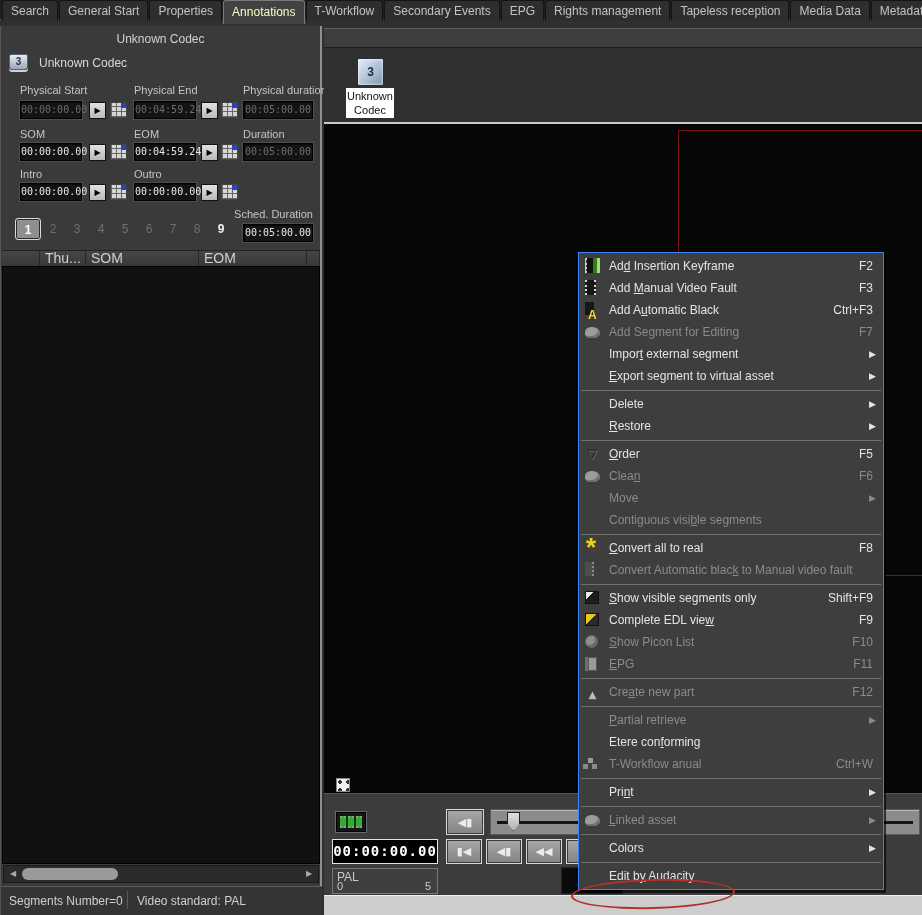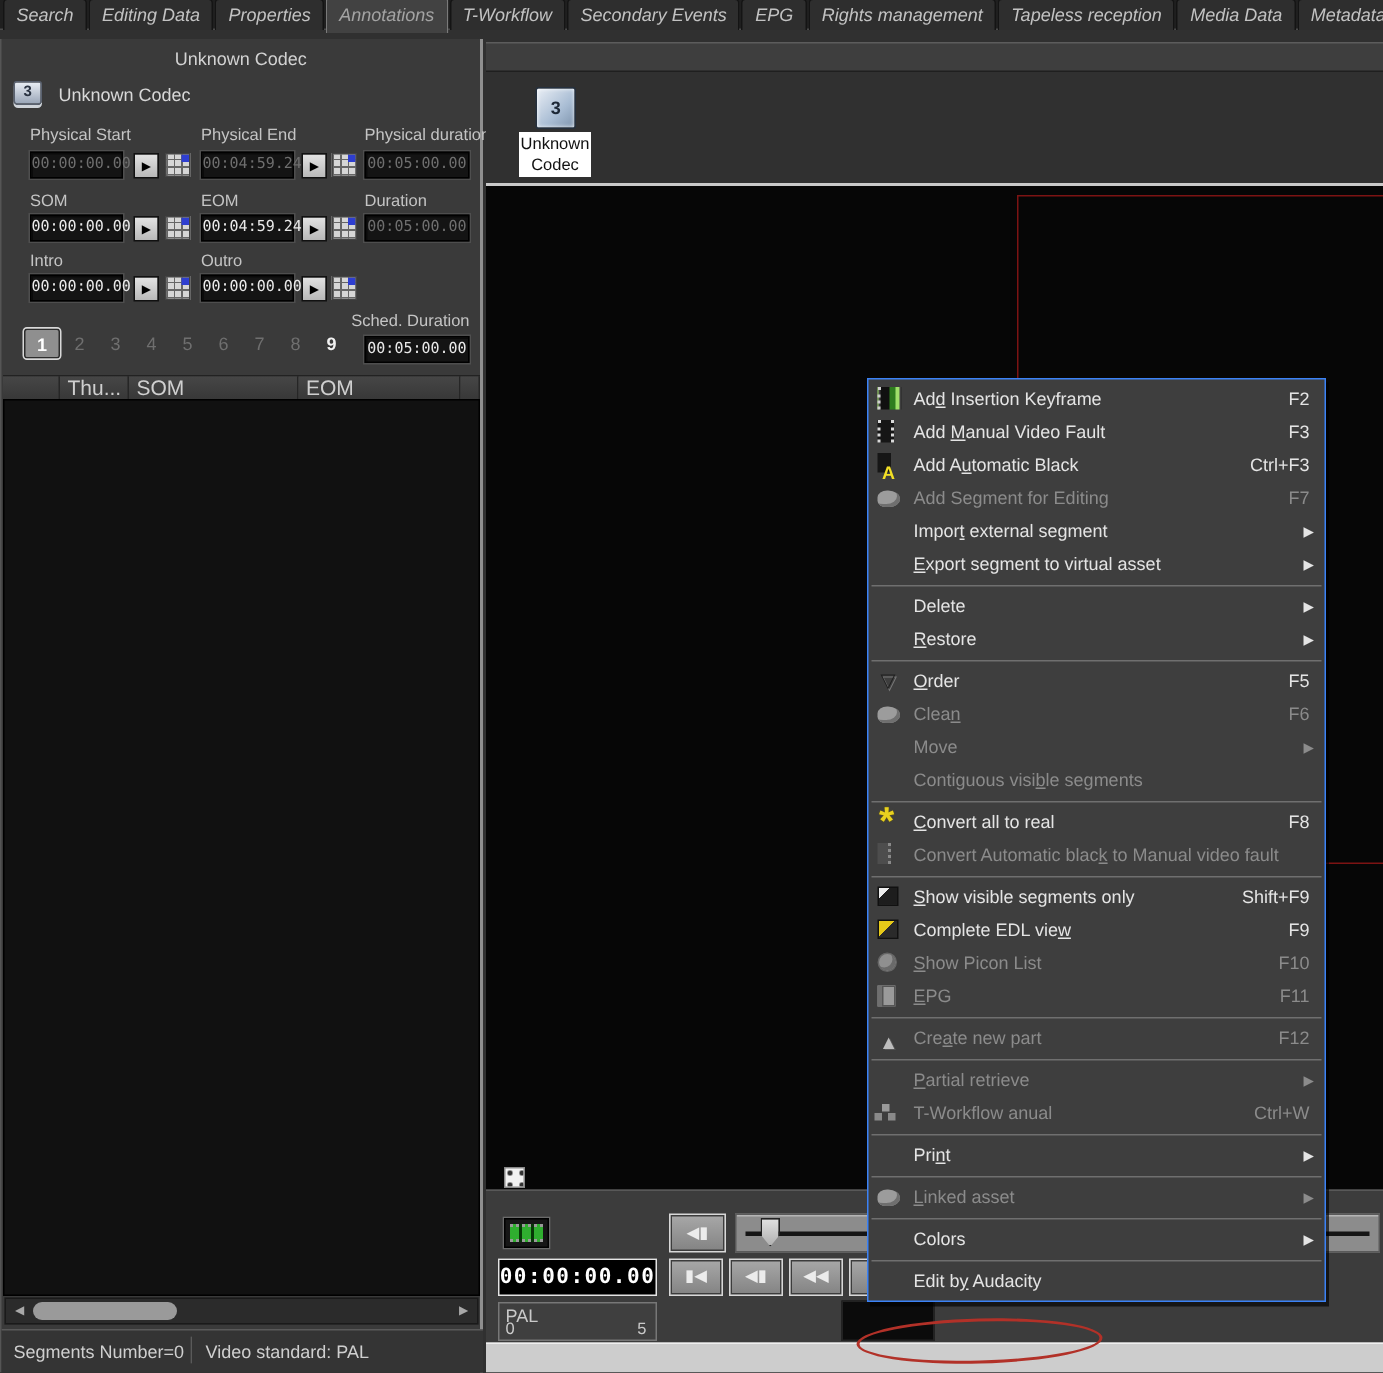--- a/index.html
+++ b/index.html
@@ -1,23 +1,23 @@
 <!DOCTYPE html>
 <html><head>
 <meta charset="utf-8">
 <style>
   * { margin:0; padding:0; box-sizing:border-box; }
   html,body { width:922px; height:915px; }
   body { font-family:"Liberation Sans", sans-serif; background:#303030; overflow:hidden; }
   #app { position:relative; width:922px; height:915px; background:#303030; }
 
   
-  #tabbar { position:absolute; left:0; top:0; width:922px; height:20px; background:#1f1f1f; border-bottom:1px solid #4a4a4a; display:flex; align-items:center; padding-left:2px;font-style:italic; }
+  #tabbar { position:absolute; left:0; top:0; width:922px; height:20px; background:#1f1f1f; border-bottom:1px solid #4a4a4a; display:flex; align-items:flex-start; padding-left:2px; }
   .tab { height:21px; line-height:20px; padding:0 8px; margin-right:1px; background:#2e2e2e; color:#c2c2c2; font-size:12px; border:1px solid #141414; border-bottom:none; border-radius:3px 3px 0 0; white-space:nowrap; cursor:default; }
-  .tab.active { height:24px; line-height:23px; background:#424242; color:#a3a3a3; border-color:#7a7a7a; }
+  .tab.active { height:24px; line-height:23px; background:#424242; color:#fef9c3; border-color:#7a7a7a; }
 
   
   #left-panel { position:absolute; left:0; top:26px; width:322px; height:889px; background:#3a3a3a; border-right:2px solid #8f8f8f; border-left:1px solid #555; }
   .lp-header { position:absolute; left:0; top:6px; width:100%; text-align:center; color:#d2d2d2; font-size:12px; }
   .asset-icon { position:absolute; left:8px; top:28px; width:19px; height:16px; background:linear-gradient(#e8edf4,#9aa6b8); border:1px solid #5a6270; border-radius:2px 2px 3px 3px; color:#2a3342; font-size:10px; font-weight:bold; text-align:center; line-height:14px; box-shadow:0 2px 0 #cfd4da; }
   .asset-label { position:absolute; left:38px; top:30px; color:#d8d8d8; font-size:12px; }
 
   .flabel { position:absolute; color:#c4c4c4; font-size:11px; white-space:nowrap; }
   .tcfield { position:absolute; width:62px; height:18px; background:#141414; border:1px solid #000; box-shadow:inset 1px 1px 0 #0a0a0a, 0 0 0 1px #4e4e4e; color:#e8e8e8; font-family:"DejaVu Sans Mono", monospace; font-size:10px; text-align:center; line-height:16px; }
   .tcfield.readonly { color:#6e6e6e; }
@@ -110,21 +110,21 @@
   
   #audacity-ellipse { position:absolute; left:571px; top:879px; width:164px; height:30px; border:2px solid #b23128; border-radius:50%; transform:rotate(-1.5deg); z-index:20; pointer-events:none; }
 </style>
 </head>
 <body>
 
 <div id="app">
 
   <div id="tabbar">
       <div class="tab">Search</div>
-      <div class="tab">Editing Data</div>
+      <div class="tab">General Start</div>
       <div class="tab">Properties</div>
       <div class="tab active">Annotations</div>
       <div class="tab">T-Workflow</div>
       <div class="tab">Secondary Events</div>
       <div class="tab">EPG</div>
       <div class="tab">Rights management</div>
       <div class="tab">Tapeless reception</div>
       <div class="tab">Media Data</div>
       <div class="tab">Metadata</div>
     </div>
@@ -265,20 +265,21 @@
       <div class="menu-item disabled"><span class="mico mico-convert-black"></span><span class="mlabel">Convert Automatic blac<u>k</u> to Manual video fault</span></div>
       <div class="menu-sep"></div>
       <div class="menu-item"><span class="mico mico-show-visible"></span><span class="mlabel"><u>S</u>how visible segments only</span><span class="shortcut">Shift+F9</span></div>
       <div class="menu-item"><span class="mico mico-edl-view"></span><span class="mlabel">Complete EDL vie<u>w</u></span><span class="shortcut">F9</span></div>
       <div class="menu-item disabled"><span class="mico mico-picon-list"></span><span class="mlabel"><u>S</u>how Picon List</span><span class="shortcut">F10</span></div>
       <div class="menu-item disabled"><span class="mico mico-epg"></span><span class="mlabel"><u>E</u>PG</span><span class="shortcut">F11</span></div>
       <div class="menu-sep"></div>
       <div class="menu-item disabled"><span class="mico mico-create-part"></span><span class="mlabel">Cre<u>a</u>te new part</span><span class="shortcut">F12</span></div>
       <div class="menu-sep"></div>
       <div class="menu-item disabled"><span class="mlabel"><u>P</u>artial retrieve</span><span class="subarrow">▶</span></div>
+      <div class="menu-item"><span class="mlabel">Etere con<u>f</u>orming</span></div>
       <div class="menu-item disabled"><span class="mico mico-tworkflow"></span><span class="mlabel">T-Workflow anual</span><span class="shortcut">Ctrl+W</span></div>
       <div class="menu-sep"></div>
       <div class="menu-item"><span class="mlabel">Pri<u>n</u>t</span><span class="subarrow">▶</span></div>
       <div class="menu-sep"></div>
       <div class="menu-item disabled"><span class="mico mico-linked-asset"></span><span class="mlabel"><u>L</u>inked asset</span><span class="subarrow">▶</span></div>
       <div class="menu-sep"></div>
       <div class="menu-item"><span class="mlabel">Colors</span><span class="subarrow">▶</span></div>
       <div class="menu-sep"></div>
       <div class="menu-item"><span class="mlabel">Edit b<u>y</u> Audacity</span></div>
     </div>

